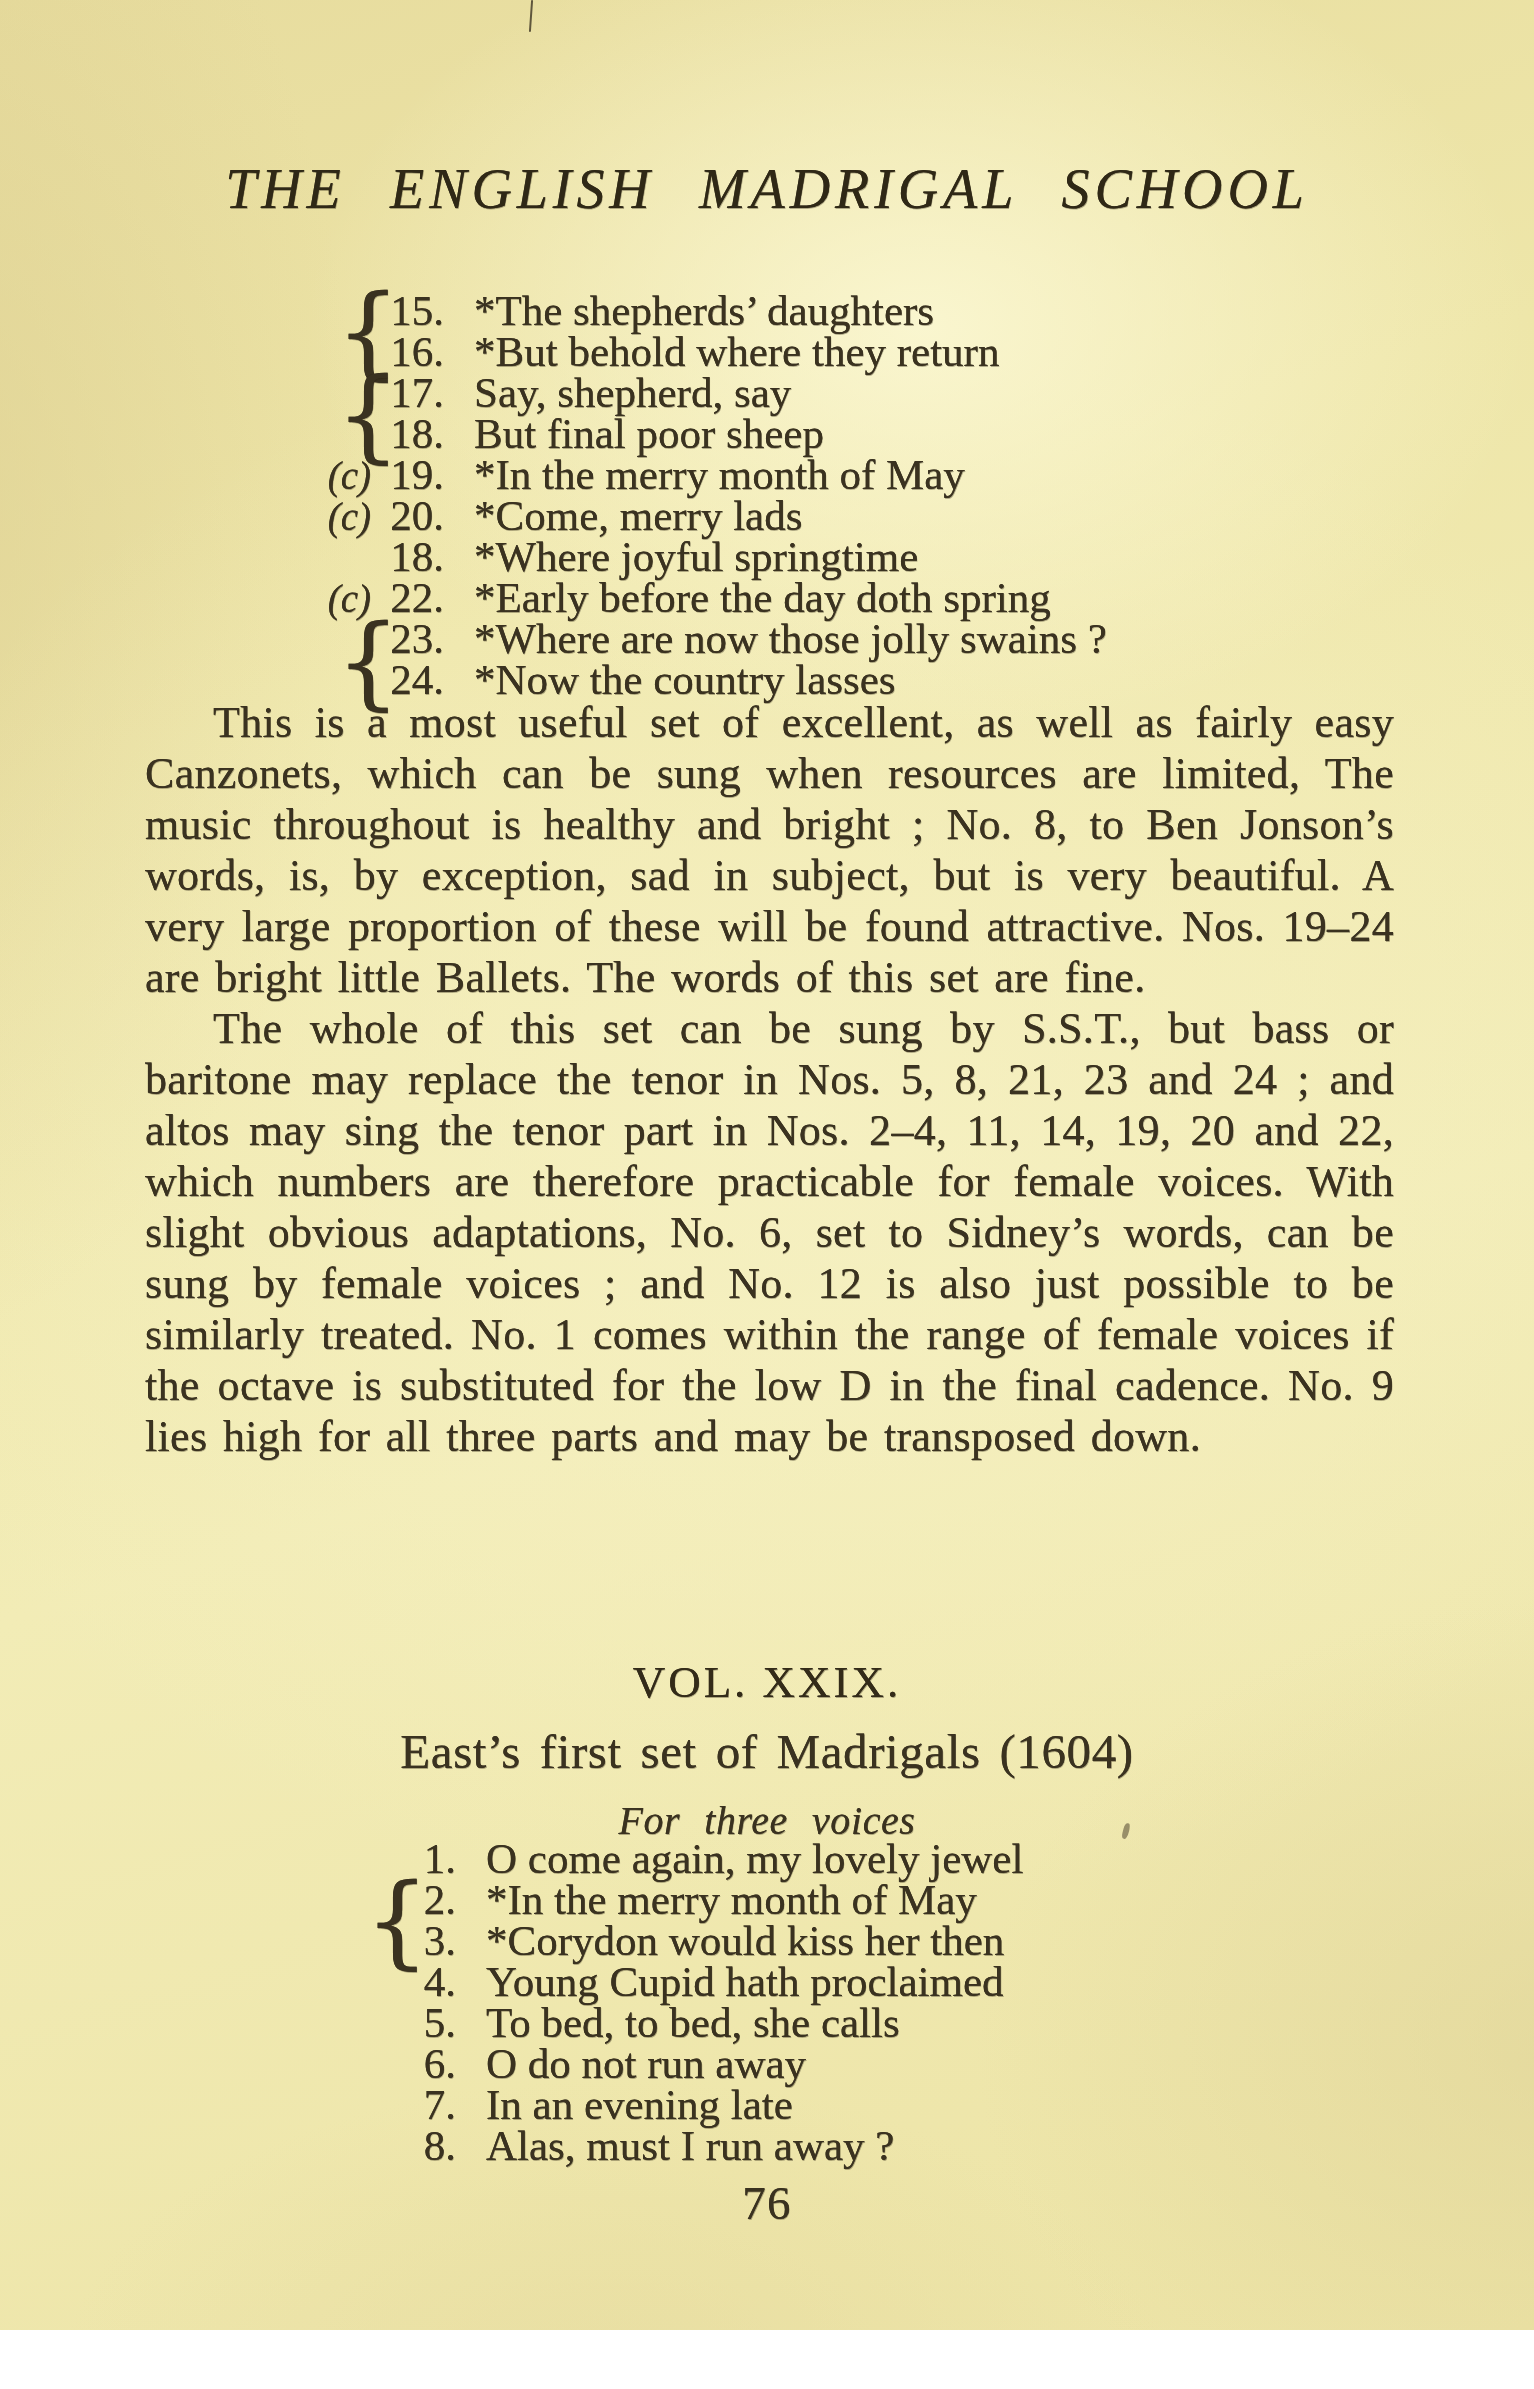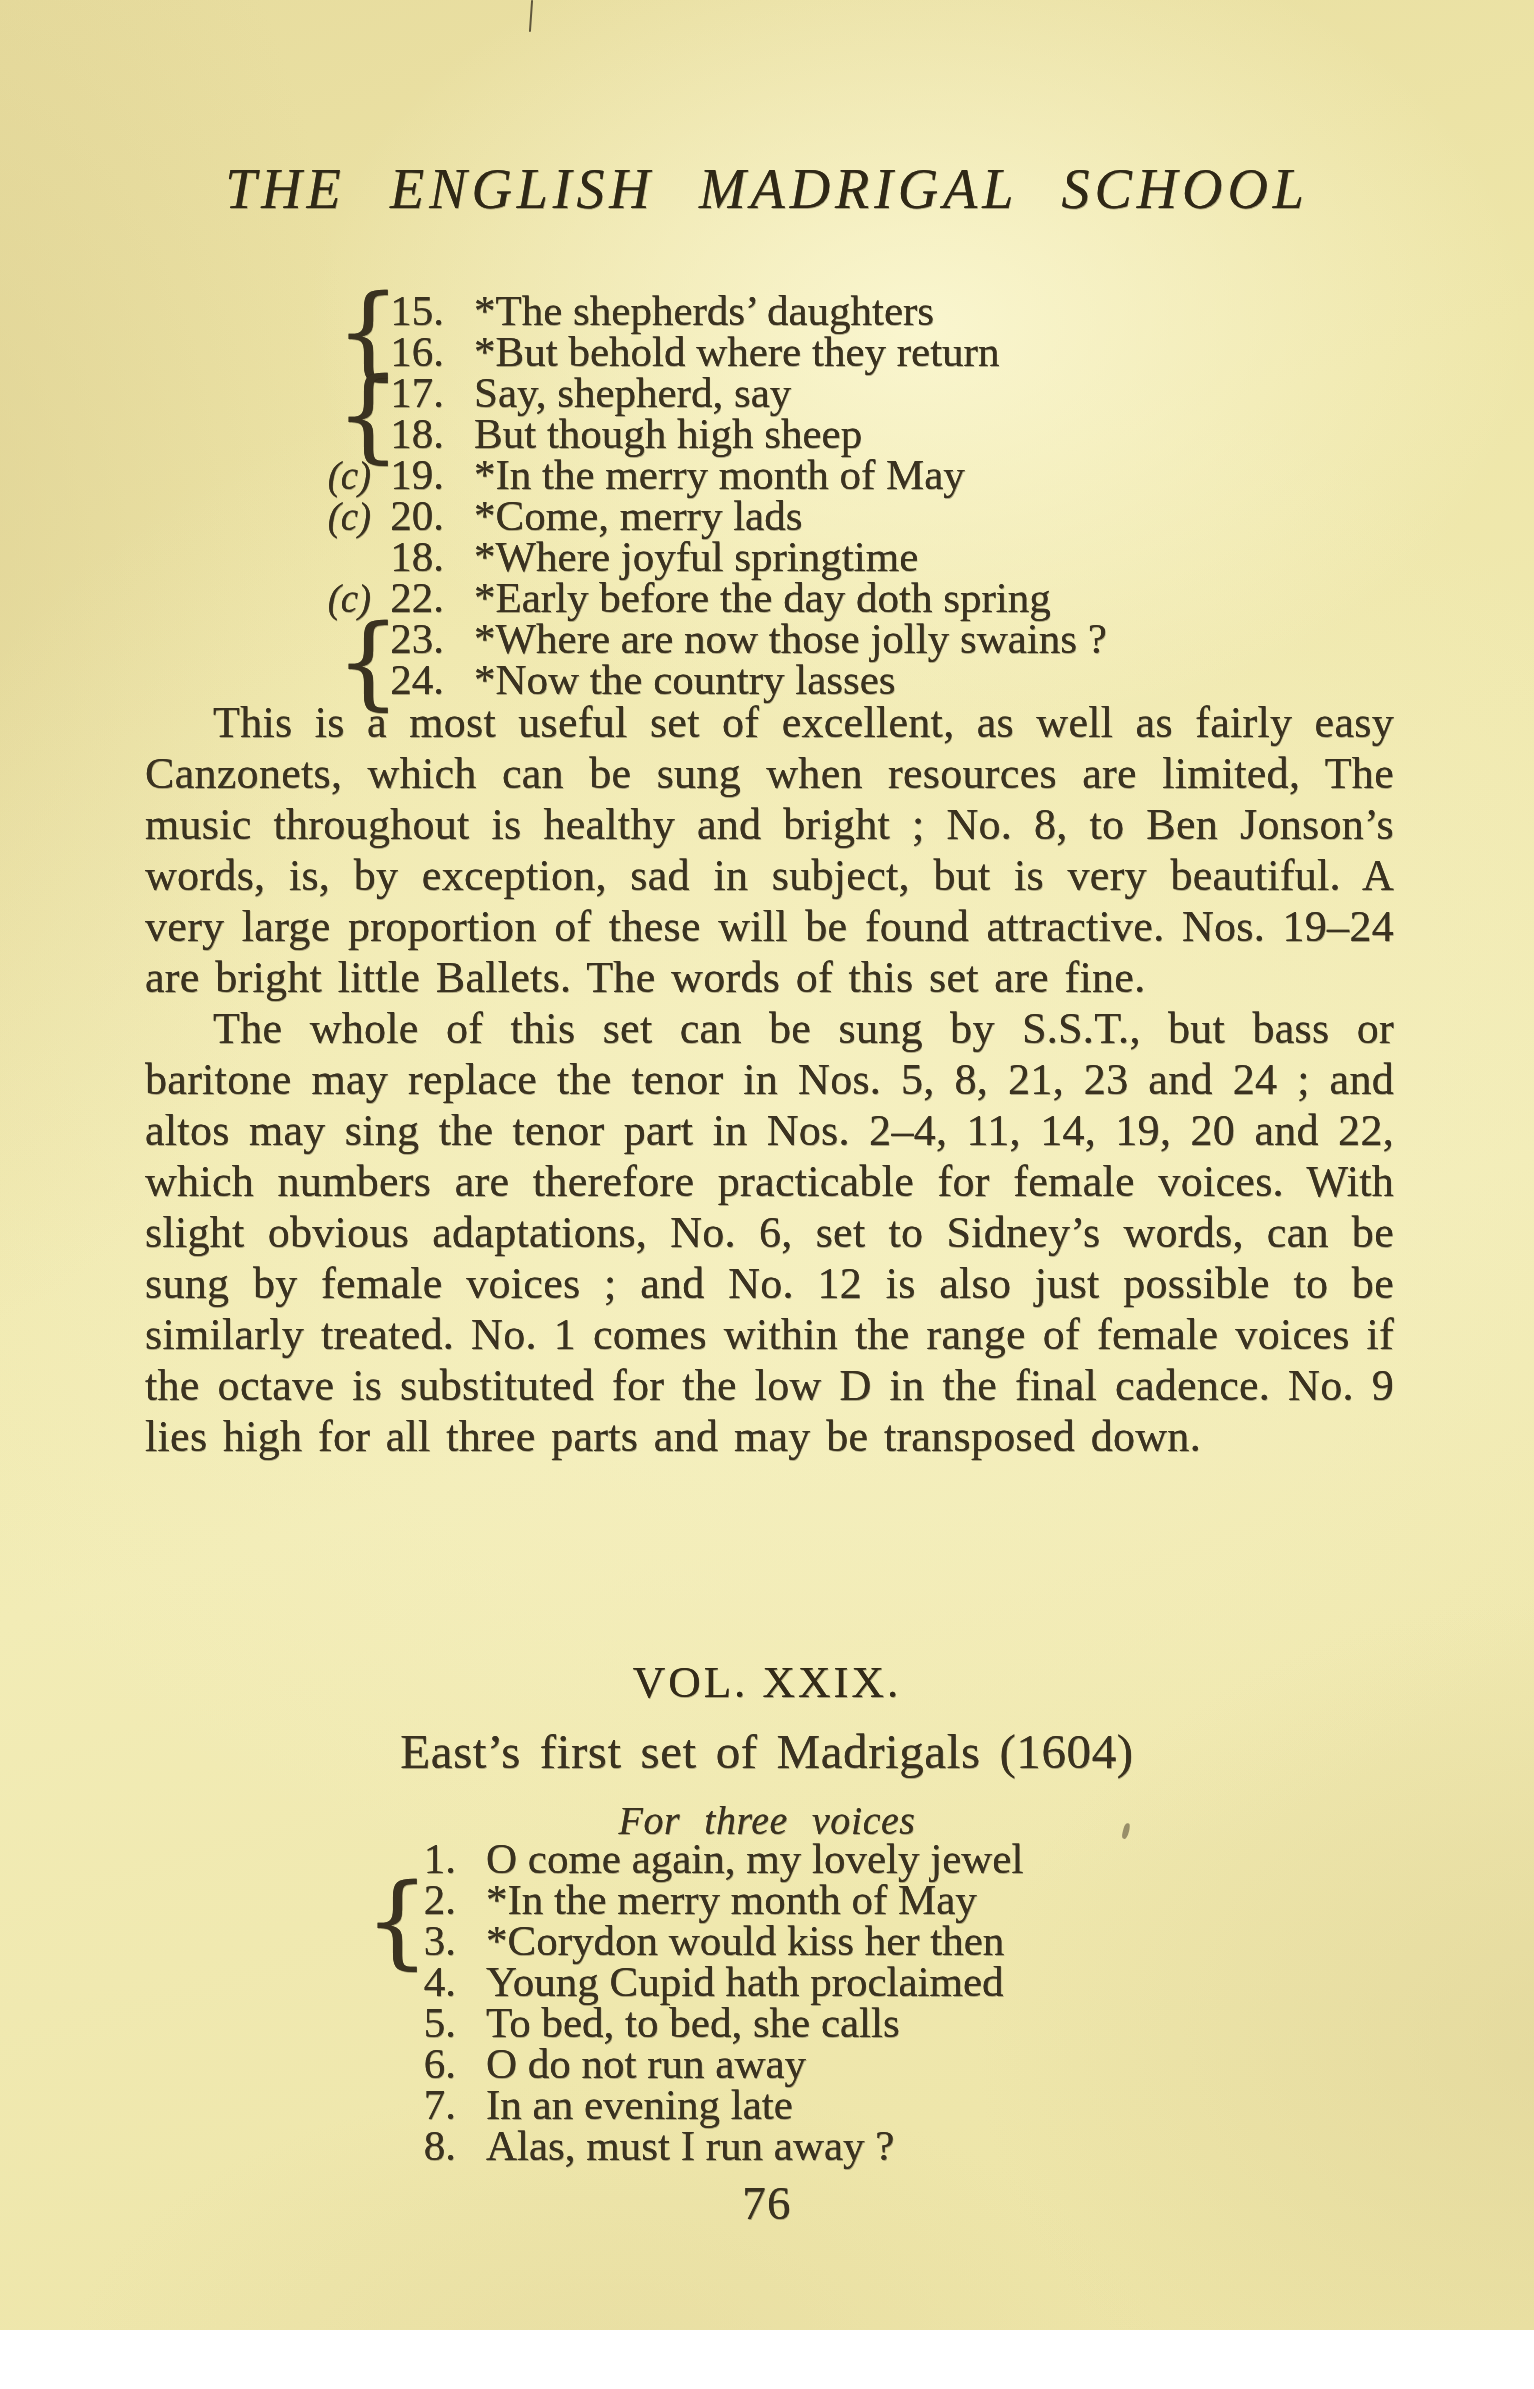--- a/index.html
+++ b/index.html
@@ -180,21 +180,21 @@
 
       <div class="row">
         <span class="prefix"></span>
         <span class="num">17.</span>
         <span class="title">Say, shepherd, say</span>
       </div>
     <span class="brace" style="top: 77px; height: 95px; line-height: 95px; font-size: 101px;">{</span>
       <div class="row">
         <span class="prefix"></span>
         <span class="num">18.</span>
-        <span class="title">But though high sheep</span>
+        <span class="title">But final poor sheep</span>
       </div>
 
       <div class="row">
         <span class="prefix">(c)</span>
         <span class="num">19.</span>
         <span class="title">*In the merry month of May</span>
       </div>
 
       <div class="row">
         <span class="prefix">(c)</span>

